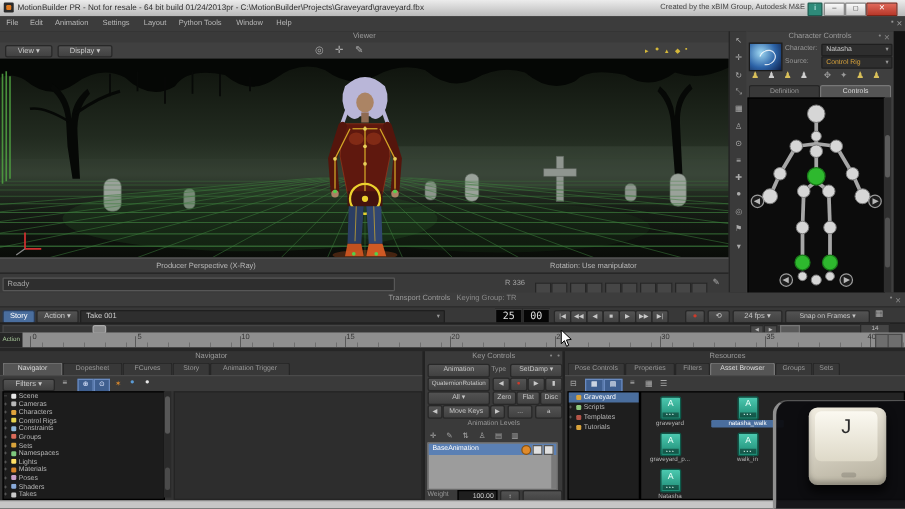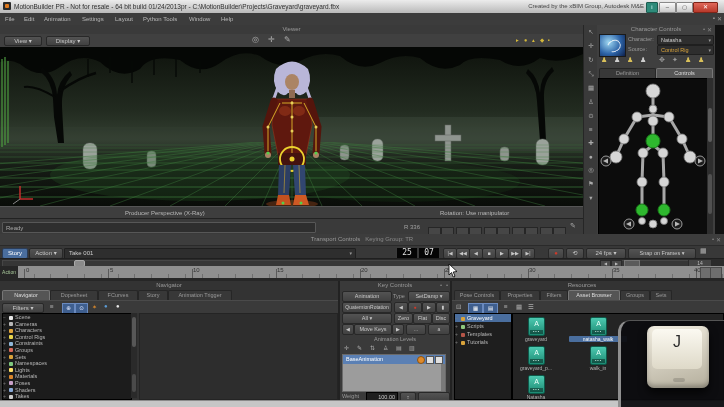--- a/index.html
+++ b/index.html
@@ -364,21 +364,21 @@
     <div class="abs" style="left:0;top:11px;width:724px;height:13px;background:#383838;border-top:1px solid #2a2a2a;">
       <div class="abs" style="left: 2px; top: 1.5px; width: 24px; height: 9px; border: 1px solid rgb(42, 60, 88); border-radius: 2px; color: rgb(255, 255, 255); font-size: 6px; line-height: 9px; text-align: center; background: rgb(74, 110, 158);">Story</div>
       <div class="abs btn" style="left:29px;top:1.5px;width:32px;height:9px;line-height:9px;">
         <span>Action</span> <span>▾</span>
       </div>
       <div class="abs dark" style="left:64px;top:1.5px;width:290px;height:9px;border-radius:1px;">
         <span class="abs" style="left:4px;font-size:6px;line-height:9px;color:#ccc;">Take 001</span>
         <span class="abs" style="right:3px;font-size:5px;line-height:9px;color:#999;">▾</span>
       </div>
       <div class="abs lcd" style="left:396px;top:1px;width:20px;height:10px;">25</div>
-      <div class="abs lcd" style="left:418px;top:1px;width:20px;height:10px;">07</div>
+      <div class="abs lcd" style="left:418px;top:1px;width:20px;height:10px;">00</div>
       <div class="abs btn" style="left:443px;top:1.5px;width:12px;height:9px;line-height:9px;font-size:5px;">|◀</div>
       <div class="abs btn" style="left:456px;top:1.5px;width:12px;height:9px;line-height:9px;font-size:5px;">◀◀</div>
       <div class="abs btn" style="left:469px;top:1.5px;width:12px;height:9px;line-height:9px;font-size:5px;">◀</div>
       <div class="abs btn" style="left:482px;top:1.5px;width:12px;height:9px;line-height:9px;font-size:5px;">■</div>
       <div class="abs btn" style="left:495px;top:1.5px;width:12px;height:9px;line-height:9px;font-size:5px;">▶</div>
       <div class="abs btn" style="left:508px;top:1.5px;width:12px;height:9px;line-height:9px;font-size:5px;">▶▶</div>
       <div class="abs btn" style="left:521px;top:1.5px;width:12px;height:9px;line-height:9px;font-size:5px;">▶|</div>
       <div class="abs btn" style="left:548px;top:1.5px;width:14px;height:9px;line-height:9px;font-size:6px;">
         <span style="color: rgb(207, 58, 42);">●</span>
       </div>

